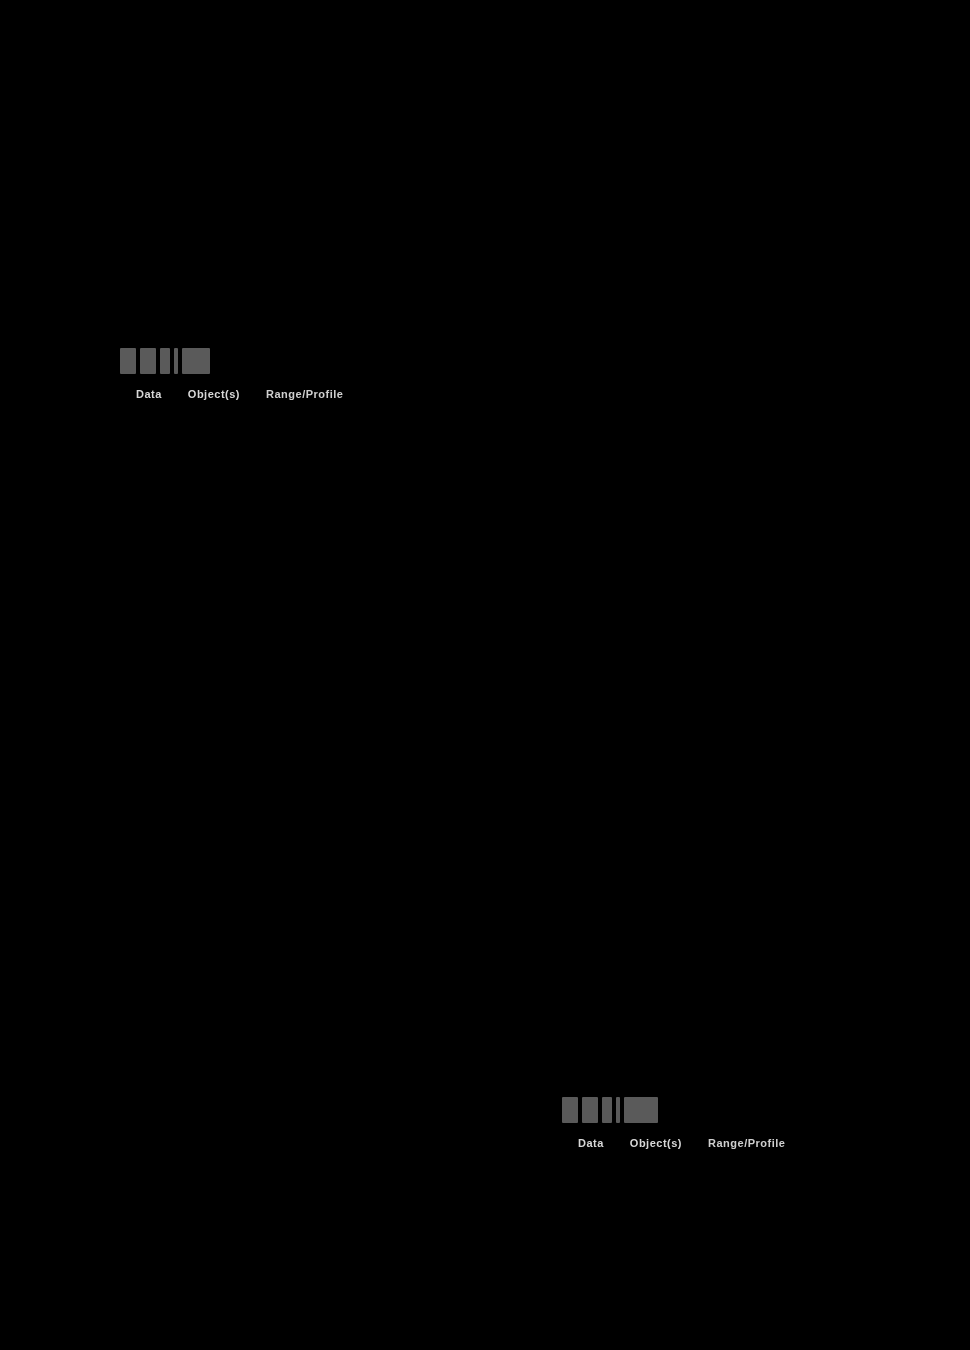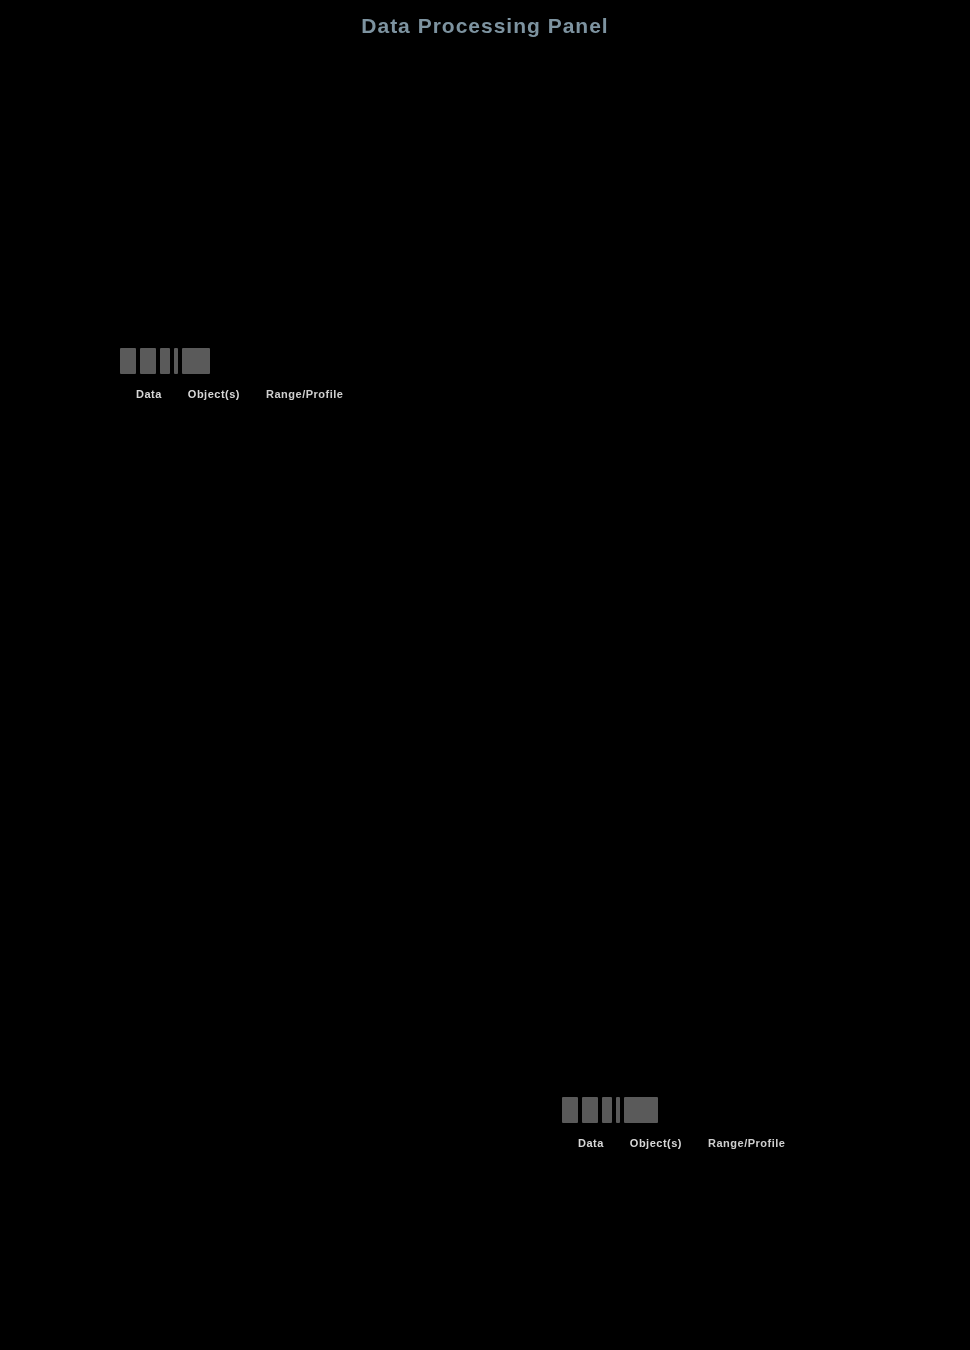--- a/index.html
+++ b/index.html
@@ -97,23 +97,20 @@
     white-space: pre-wrap;
   }
   #content-main { top: 60px; left: 20px; width: 930px; }
   #content-lower { top: 430px; left: 20px; width: 930px; }
 </style>
 </head>
 <body>
 
 <div class="screen">
 
-  <div class="title-bar">
-    <span class="title-text">Data Processing Panel</span>
-  </div>
 
   <div class="dark-region" id="content-main"></div>
   <div class="dark-region" id="content-lower"></div>
 
   <div class="panel" id="panel-a">
     <div class="panel-header">
       <span class="hdr-block hdr-b1"></span>
       <span class="hdr-block hdr-b2"></span>
       <span class="hdr-block hdr-b3"></span>
       <span class="hdr-block hdr-b4"></span>

